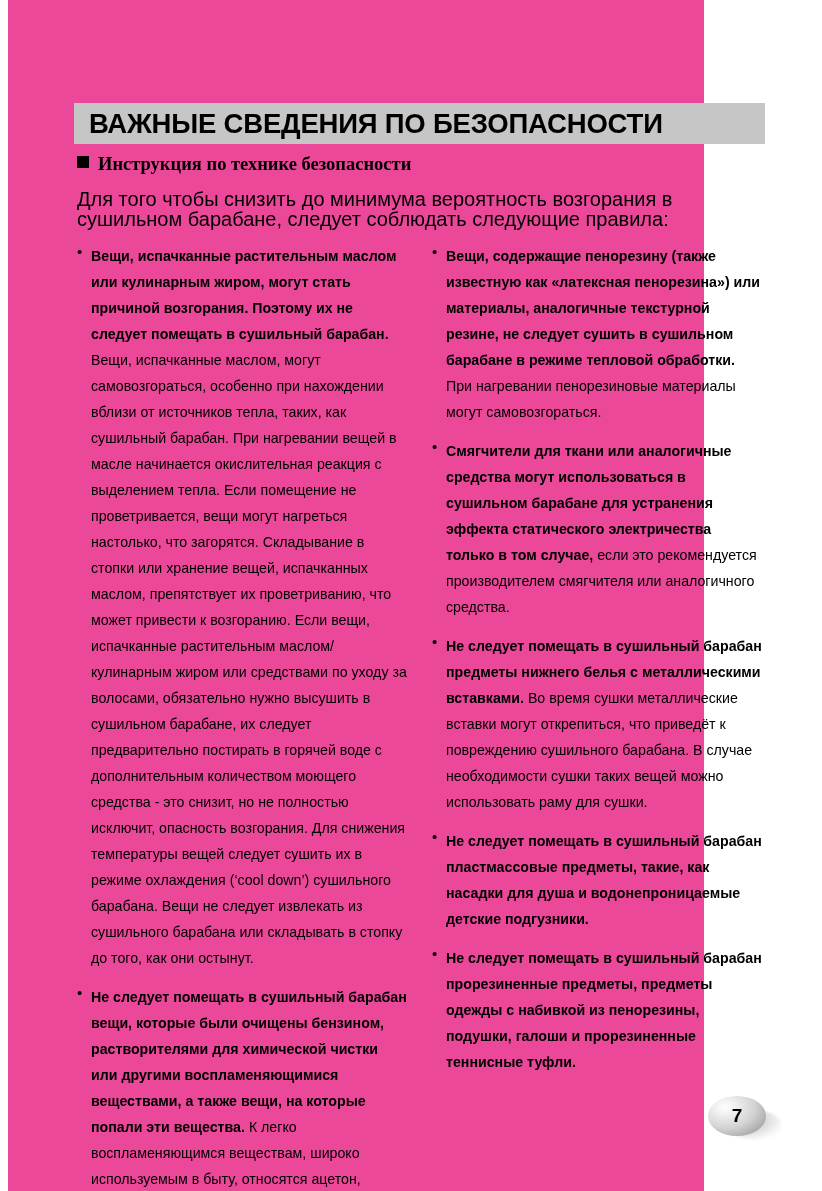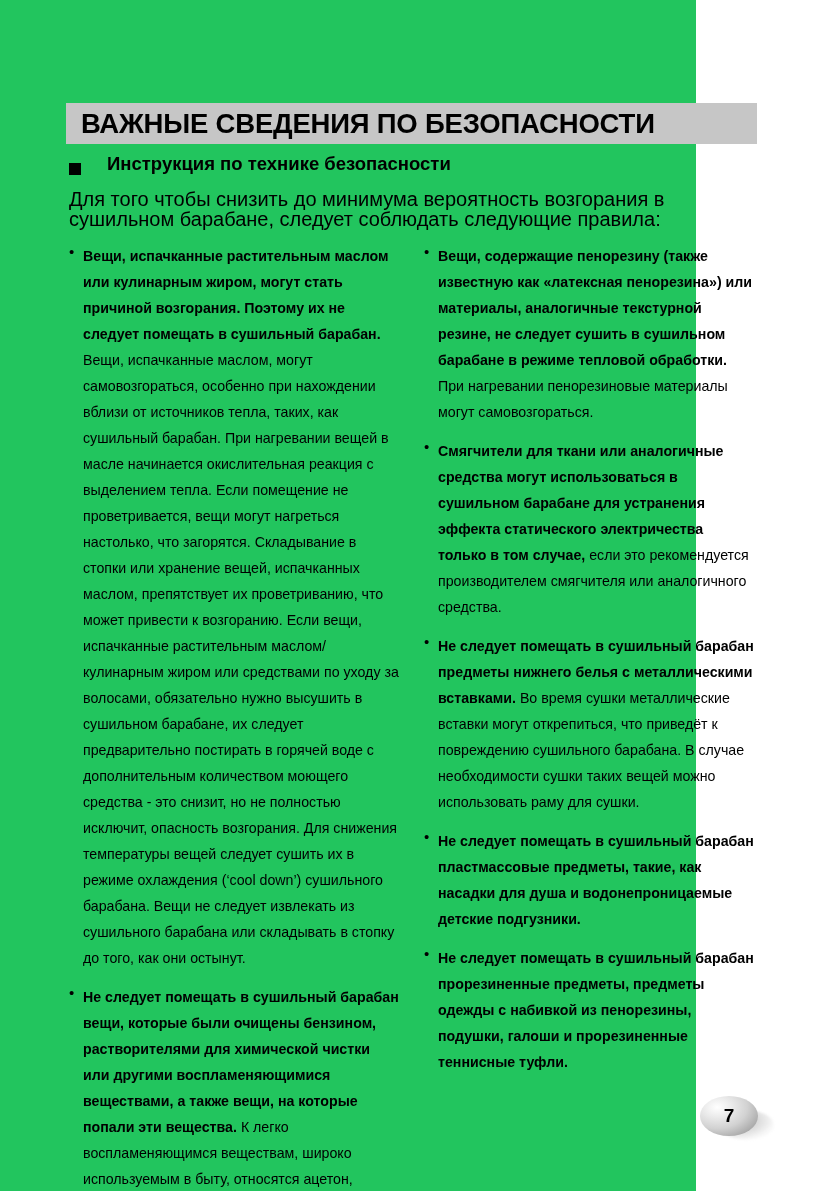--- a/index.html
+++ b/index.html
@@ -11,24 +11,24 @@
     width: 822px;
     height: 1191px;
     position: relative;
     font-family: "Liberation Sans", sans-serif;
     color: #000000;
     overflow: hidden;
   }
 
   .page {
     position: absolute;
-    left: 0; top: 0;
+    left: 8px; top: 0;
     width: 696px;
     height: 1191px;
-    background: #22c55e;
+    background: #ec4899;
   }
 
   
   .title-bar {
     position: absolute;
     left: 66px;
     top: 103px;
     width: 691px;
     height: 41px;
     background: #c6c6c6;
@@ -43,22 +43,23 @@
     line-height: 1;
     white-space: nowrap;
   }
 
   
   .section-heading {
     position: absolute;
     left: 69px;
     top: 155px;
     display: flex;
-    align-items: flex-end;
-    gap: 26px;
+    align-items: flex-start;
+    gap: 9px;
+    font-family: Liberation Serif, serif;
   }
   .sq-marker {
     width: 12px;
     height: 12px;
     background: #000;
     display: inline-block;
     flex: 0 0 auto;
     position: relative;
     top: 1px;
   }

